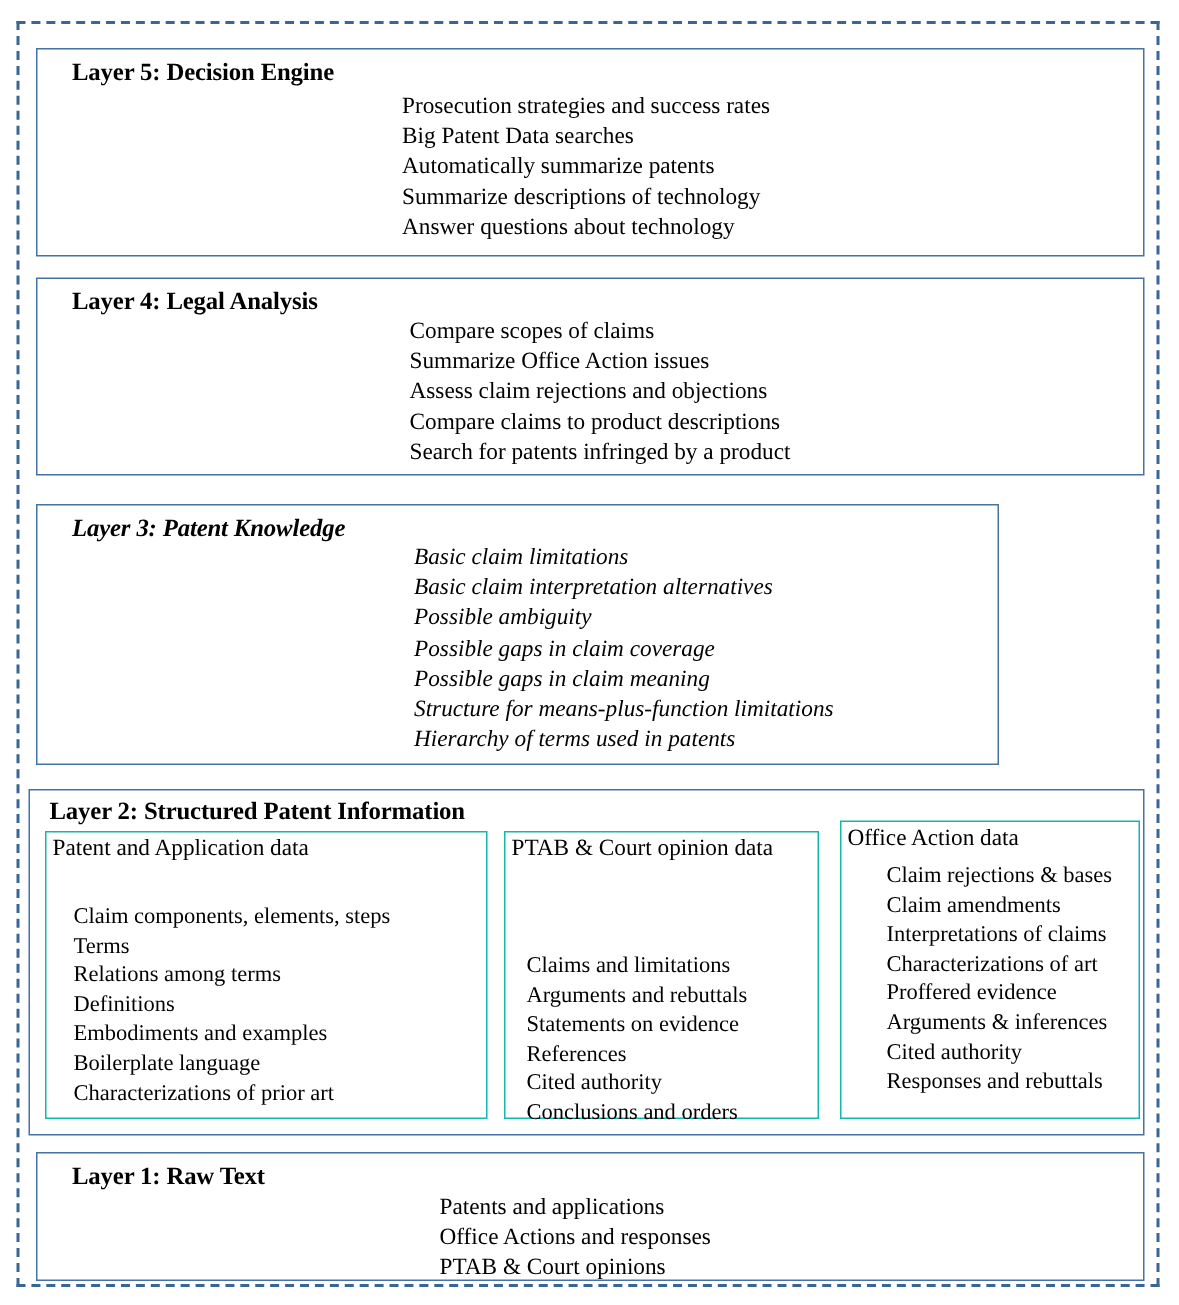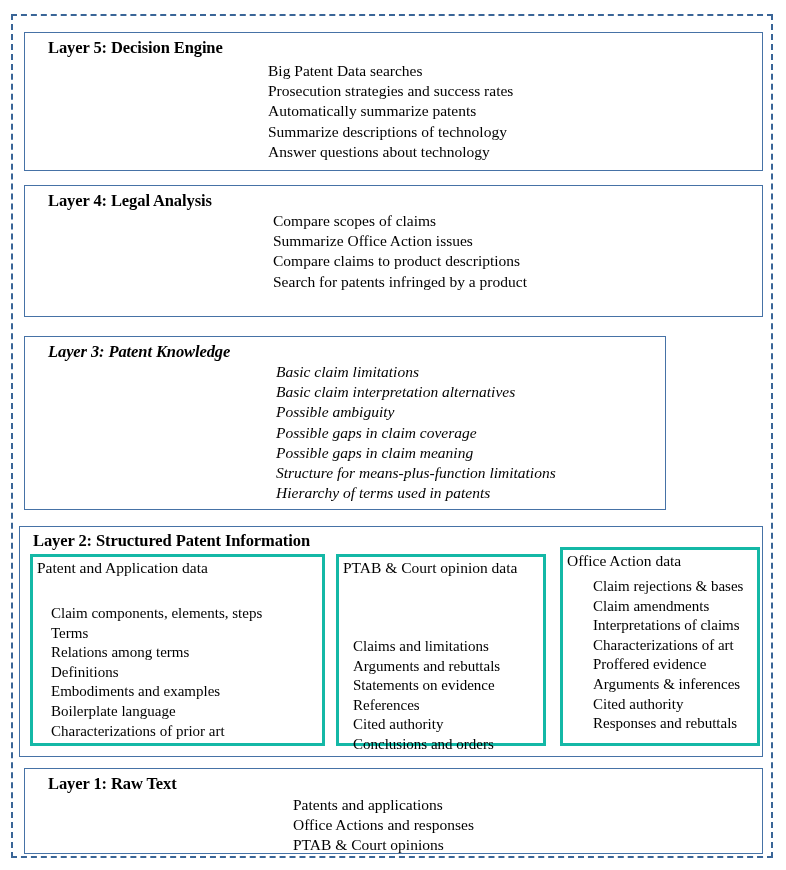--- a/index.html
+++ b/index.html
@@ -63,21 +63,21 @@
   #layer3-box { left: 11px; top: 320px; width: 642px; height: 174px; font-style: italic; }
   #layer3-items { left: 251px; top: 25px; }
 
   
   #layer2-box { left: 6px;  top: 510px; width: 744px; height: 231px; }
   #layer2-title { left: 13px; top: 4px; }
 
   .sub-box {
     position: absolute;
     box-sizing: border-box;
-    border: 3px solid #14b8a6;
+    border: 1px solid #14b8a6;
     background: #ffffff;
   }
   .sub-title {
     position: absolute;
     left: 4px;
     top: 2px;
     font-size: 15.5px;
     white-space: nowrap;
   }
   .sub-items {
@@ -102,33 +102,34 @@
   #layer1-items { left: 268px; top: 26px; }
 </style>
 </head>
 <body>
 
 <div id="diagram-frame">
 
   <div class="layer-box" id="layer5-box">
     <div class="layer-title">Layer 5: Decision Engine</div>
     <div class="layer-items" id="layer5-items">
+      <div>Prosecution strategies and success rates</div>
       <div>Big Patent Data searches</div>
-      <div>Prosecution strategies and success rates</div>
       <div>Automatically summarize patents</div>
       <div>Summarize descriptions of technology</div>
       <div>Answer questions about technology</div>
     </div>
   </div>
 
   <div class="layer-box" id="layer4-box">
     <div class="layer-title">Layer 4: Legal Analysis</div>
     <div class="layer-items" id="layer4-items">
       <div>Compare scopes of claims</div>
       <div>Summarize Office Action issues</div>
+      <div>Assess claim rejections and objections</div>
       <div>Compare claims to product descriptions</div>
       <div>Search for patents infringed by a product</div>
     </div>
   </div>
 
   <div class="layer-box" id="layer3-box">
     <div class="layer-title">Layer 3: Patent Knowledge</div>
     <div class="layer-items" id="layer3-items">
       <div>Basic claim limitations</div>
       <div>Basic claim interpretation alternatives</div>

